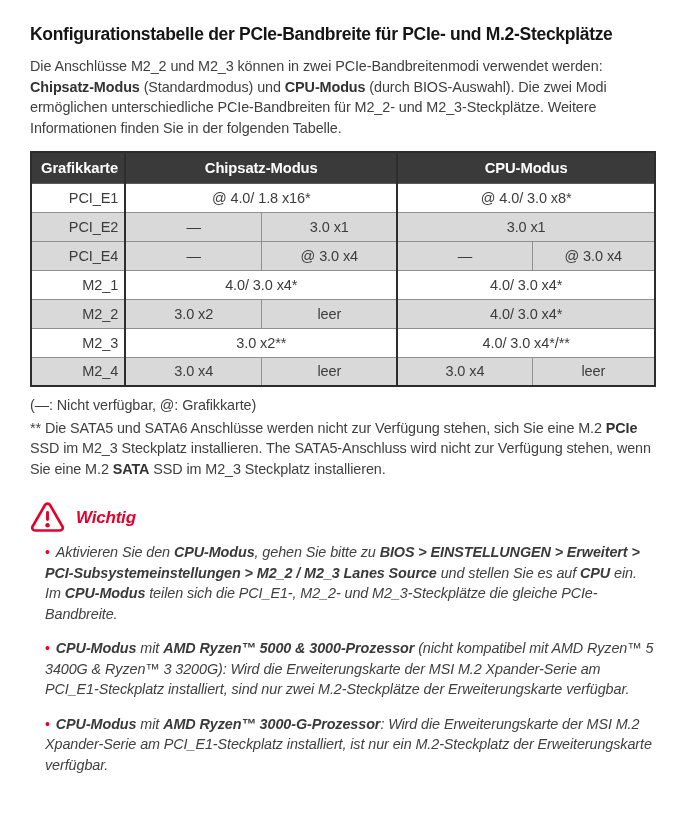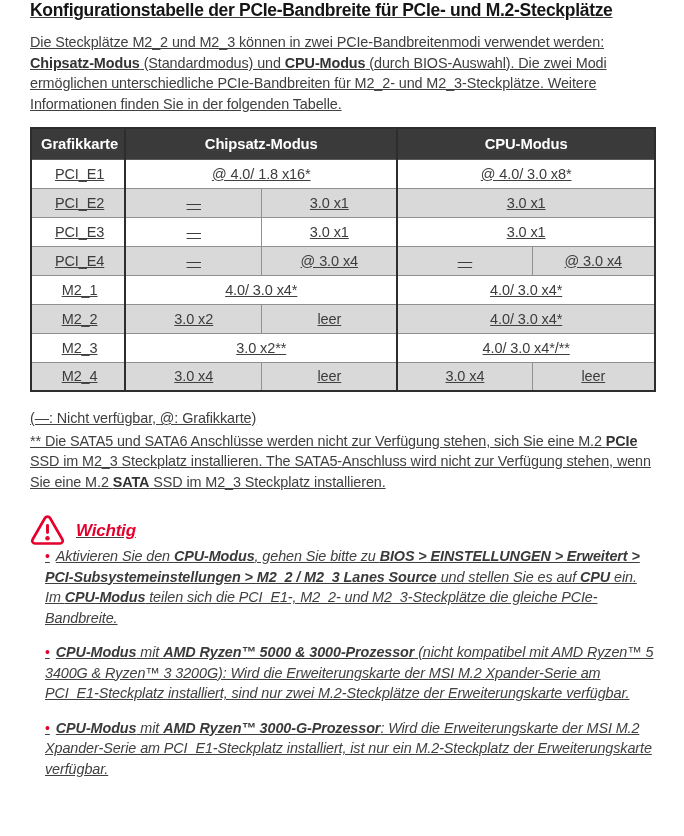--- a/index.html
+++ b/index.html
@@ -13,21 +13,21 @@
     --border-light:#909090;
   }
   *{box-sizing:border-box;}
   html,body{margin:0;padding:0;}
   body{
     width:684px;height:836px;overflow:hidden;background:#ffffff;
     font-family:"Liberation Sans", sans-serif;
     color:var(--text);
     -webkit-font-smoothing:antialiased;
   }
-  .page{padding:0 28px 0 30px;width:684px;text-decoration:underline;}
+  .page{padding:24px 28px 0 30px;width:684px;}
   .doc-title{
     font-size:17.5px;font-weight:bold;color:var(--title);
     letter-spacing:-0.3px;margin:0 0 11px 0;line-height:21px;
   }
   .intro{
     font-size:14.4px;line-height:20.5px;margin:0 0 13px 0;letter-spacing:-0.1px;
   }
   .intro b, .notes b{color:#333;}
   table.bw{
     border-collapse:collapse;width:626px;table-layout:fixed;
@@ -36,46 +36,46 @@
   }
   table.bw th, table.bw td{
     border:1px solid var(--border-light);
     padding:4px 6px;text-align:center;height:29px;color:#3c3c3c;
   }
   table.bw thead th{
     background:var(--header-bg);color:var(--header-text);
     font-weight:bold;border-color:#5a5a5a;height:31px;font-size:14.8px;
   }
   table.bw th.col-slot{text-align:left;padding-left:9px;border-right:2px solid var(--border-dark);}
-  table.bw td:first-child{text-align:center;padding-left:9px;border-right:2px solid var(--border-dark);margin-top:12px;}
+  table.bw td:first-child{text-align:right;padding-left:9px;border-right:2px solid var(--border-dark);margin-top:12px;}
   table.bw .thick-left{border-left:2px solid var(--border-dark) !important;}
   table.bw tbody tr.alt{background:var(--row-alt);}
-  .notes{font-size:14.4px;line-height:20.5px;margin-top:16px;letter-spacing:-0.1px;}
+  .notes{font-size:14.4px;line-height:20.5px;margin-top:8px;letter-spacing:-0.1px;}
   .notes .note-line{margin:0 0 2px 0;}
   .notes .note-block{margin:0;}
   .important-header{
-    display:flex;align-items:center;gap:11px;margin-top:23px;
+    display:flex;align-items:center;gap:11px;margin-top:23px;margin-bottom:9px;
   }
   .important-label{
     color:var(--accent);font-size:17px;font-weight:bold;font-style:italic;
     letter-spacing:-0.2px;
   }
   .bullets{font-style:italic;font-size:14.4px;line-height:20.5px;letter-spacing:-0.1px;}
   .bullet-para{margin:0 0 14px 15px;}
   .bullet-dot{color:var(--accent);font-style:normal;margin-right:6px;font-size:14px;}
   .bullet-para b{color:#3a3a3a;}
 </style>
 </head>
 <body>
 
 <div class="page">
 
   <h1 class="doc-title">Konfigurationstabelle der PCIe-Bandbreite für PCIe- und M.2-Steckplätze</h1>
 
-  <p class="intro"><span>Die Steckplätze M2_2 und M2_3 können in zwei PCIe-Bandbreitenmodi verwendet werden: </span><b>Chipsatz-Modus</b><span> (Standardmodus) und </span><b>CPU-Modus</b><span> (durch BIOS-Auswahl). Die zwei Modi ermöglichen unterschiedliche PCIe-Bandbreiten für M2_2- und M2_3-Steckplätze. Weitere Informationen finden Sie in der folgenden Tabelle.</span></p>
+  <p class="intro"><span>Die Anschlüsse M2_2 und M2_3 können in zwei PCIe-Bandbreitenmodi verwendet werden: </span><b>Chipsatz-Modus</b><span> (Standardmodus) und </span><b>CPU-Modus</b><span> (durch BIOS-Auswahl). Die zwei Modi ermöglichen unterschiedliche PCIe-Bandbreiten für M2_2- und M2_3-Steckplätze. Weitere Informationen finden Sie in der folgenden Tabelle.</span></p>
 
   <table class="bw">
     <colgroup>
       <col style="width:15.1%">
       <col style="width:21.9%">
       <col style="width:21.7%">
       <col style="width:21.6%">
       <col style="width:19.7%">
     </colgroup>
     <thead>
@@ -86,26 +86,20 @@
       </tr>
     </thead>
     <tbody>
         <tr>
           <td>PCI_E1</td>
           <td colspan="2">@ 4.0/ 1.8 x16*</td>
           <td colspan="2" class="thick-left">@ 4.0/ 3.0 x8*</td>
         </tr>
         <tr class="alt">
           <td>PCI_E2</td>
-          <td>—</td>
-          <td>3.0 x1</td>
-          <td colspan="2" class="thick-left">3.0 x1</td>
-        </tr>
-        <tr>
-          <td>PCI_E3</td>
           <td>—</td>
           <td>3.0 x1</td>
           <td colspan="2" class="thick-left">3.0 x1</td>
         </tr>
         <tr class="alt">
           <td>PCI_E4</td>
           <td>—</td>
           <td>@ 3.0 x4</td>
           <td class="thick-left">—</td>
           <td>@ 3.0 x4</td>

